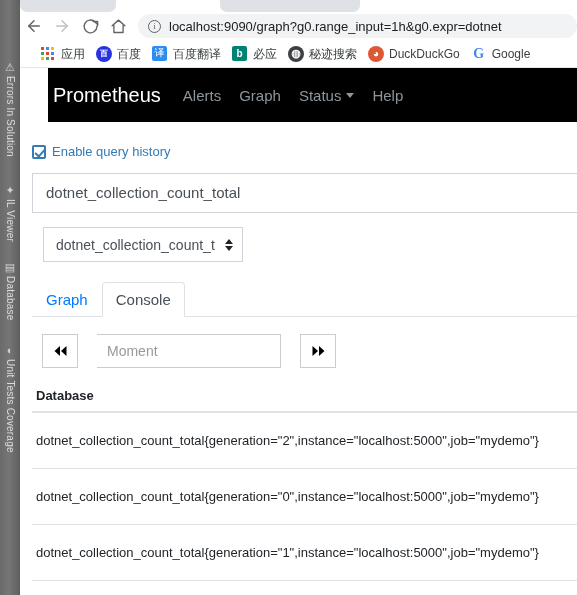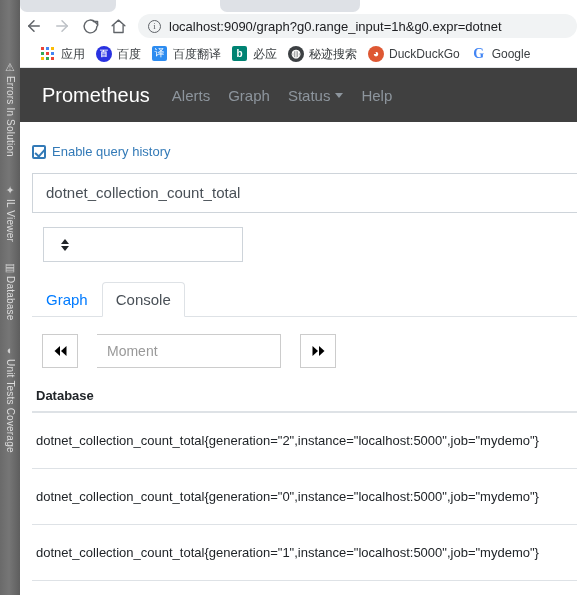--- a/index.html
+++ b/index.html
@@ -122,23 +122,24 @@
   
   #page {
     position: absolute; left: 20px; top: 68px; right: 0; bottom: 0;
     background: #ffffff;
     overflow: hidden;
   }
 
   
   #promnav {
     height: 54px;
-    background: #404040;
-    display: flex; align-items: center;
-    padding-left: 22px;
+    background: #000000;
+    display: flex; align-items: center;
+    padding-left: 5px;
+    margin-left: 28px;
   }
   #brand {
     color: #ffffff;
     font-size: 20px;
     margin-right: 22px;
     white-space: nowrap;
   }
   .navlink {
     color: #8d959d;
     font-size: 15px;
@@ -438,20 +439,21 @@
 
     <div id="qhistory">
       <span class="chk"></span>
       <span class="lbl">Enable query history</span>
     </div>
 
     <div id="expr-input" title="Expression (press Shift+Enter for newlines)">dotnet_collection_count_total</div>
 
     <div id="exec-row">
       <div id="metric-select">
+        <span class="seltext">dotnet_collection_count_t</span>
         <span class="updown">
             <i class="u"></i>
             <i class="d"></i>
           </span>
       </div>
     </div>
 
     <div id="tabs">
       <div class="tab">Graph</div>
       <div class="tab active">Console</div>

